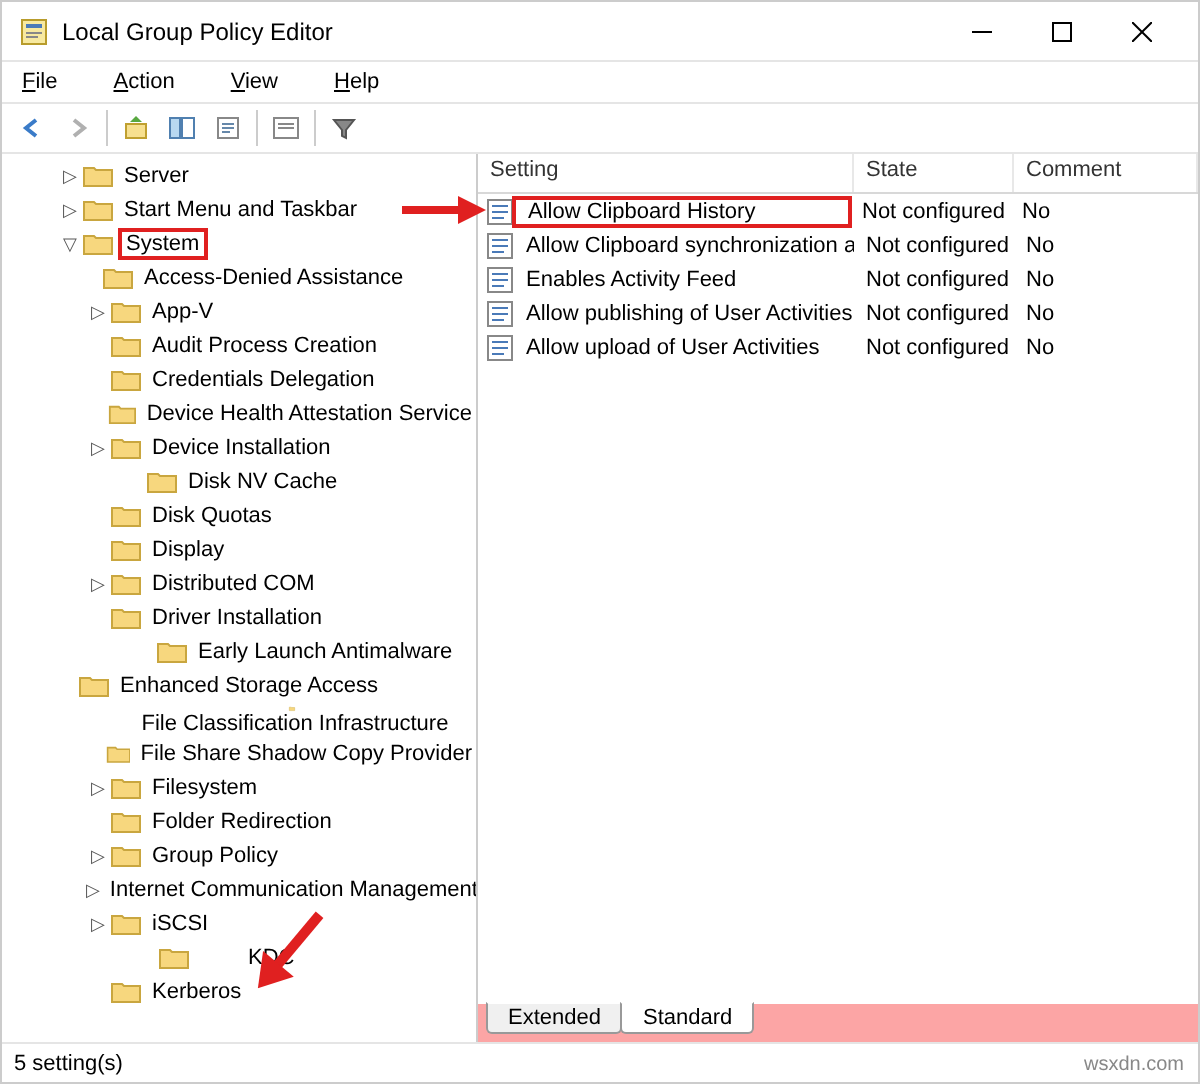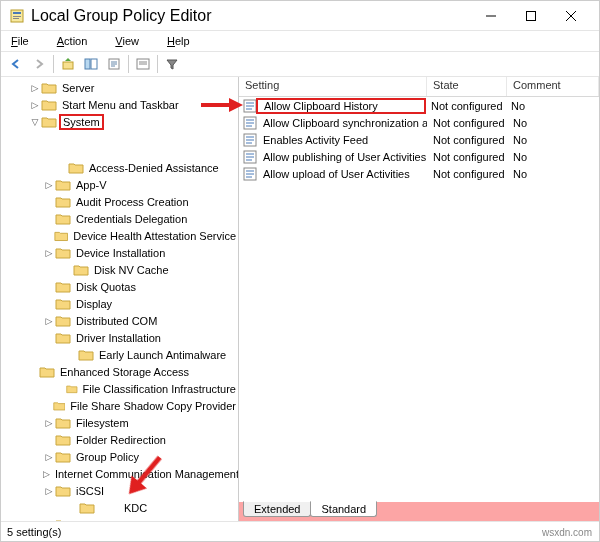--- a/index.html
+++ b/index.html
@@ -1,20 +1,20 @@
 <!DOCTYPE html>
 <html><head>
   <meta charset="utf-8">
   <style>
     * { margin: 0; padding: 0; box-sizing: border-box; }
     body { font-family: 'Segoe UI', Tahoma, sans-serif; font-size: 11px; background: #fff; width: 600px; height: 542px; overflow: hidden; border: 1px solid #ccc; display: flex; flex-direction: column; }
     
     .titlebar { height: 30px; display: flex; align-items: center; padding: 0 8px; background: #fff; border-bottom: 1px solid #e5e5e5; }
     .titlebar .app-icon { width: 16px; height: 16px; margin-right: 6px; }
-    .titlebar .title { flex: 1; font-size: 16px; }
+    .titlebar .title { flex: 1; font-size: 12px; }
     .titlebar .win-btn { width: 40px; height: 30px; display: flex; align-items: center; justify-content: center; cursor: pointer; }
     .titlebar .win-btn svg { width: 10px; height: 10px; }
     
     .menubar { height: 20px; display: flex; align-items: center; padding: 0 4px; gap: 16px; }
     .menubar span { padding: 2px 6px; cursor: pointer; }
     .menubar span u { text-decoration: underline; }
     
     .toolbar { height: 26px; display: flex; align-items: center; padding: 2px 4px; gap: 1px; border-top: 1px solid #e5e5e5; border-bottom: 1px solid #e5e5e5; }
     .tool-btn { width: 22px; height: 22px; display: flex; align-items: center; justify-content: center; border: 1px solid transparent; cursor: pointer; }
     .tool-sep { width: 1px; height: 18px; background: #ccc; margin: 0 2px; }
@@ -149,21 +149,21 @@
         </svg>
         <span class="label">Start Menu and Taskbar</span>
       </div>
       <div class="tree-node" style="padding-left: 28px;">
         <span class="twisty">▽</span>
         <svg class="folder-icon" viewBox="0 0 16 14">
           <path d="M1 3 L1 12 L15 12 L15 4 L7 4 L6 3 Z" fill="#f7d77e" stroke="#c9a63f"></path>
         </svg>
         <span class="label highlight-red">System</span>
       </div>
-      <div class="tree-node" style="padding-left: 55px; margin-top: 29px;">
+      <div class="tree-node" style="padding-left: 38px;">
         <span class="twisty"></span>
         <svg class="folder-icon" viewBox="0 0 16 14">
           <path d="M1 3 L1 12 L15 12 L15 4 L7 4 L6 3 Z" fill="#f7d77e" stroke="#c9a63f"></path>
         </svg>
         <span class="label">Access-Denied Assistance</span>
       </div>
       <div class="tree-node" style="padding-left: 42px;">
         <span class="twisty">▷</span>
         <svg class="folder-icon" viewBox="0 0 16 14">
           <path d="M1 3 L1 12 L15 12 L15 4 L7 4 L6 3 Z" fill="#f7d77e" stroke="#c9a63f"></path>
@@ -240,21 +240,21 @@
         </svg>
         <span class="label">Early Launch Antimalware</span>
       </div>
       <div class="tree-node" style="padding-left: 26px;">
         <span class="twisty"></span>
         <svg class="folder-icon" viewBox="0 0 16 14">
           <path d="M1 3 L1 12 L15 12 L15 4 L7 4 L6 3 Z" fill="#f7d77e" stroke="#c9a63f"></path>
         </svg>
         <span class="label">Enhanced Storage Access</span>
       </div>
-      <div class="tree-node" style="padding-left: 56px;">
+      <div class="tree-node" style="padding-left: 56px; flex-direction: column;">
         <span class="twisty"></span>
         <svg class="folder-icon" viewBox="0 0 16 14">
           <path d="M1 3 L1 12 L15 12 L15 4 L7 4 L6 3 Z" fill="#f7d77e" stroke="#c9a63f"></path>
         </svg>
         <span class="label">File Classification Infrastructure</span>
       </div>
       <div class="tree-node" style="padding-left: 42px;">
         <span class="twisty"></span>
         <svg class="folder-icon" viewBox="0 0 16 14">
           <path d="M1 3 L1 12 L15 12 L15 4 L7 4 L6 3 Z" fill="#f7d77e" stroke="#c9a63f"></path>

